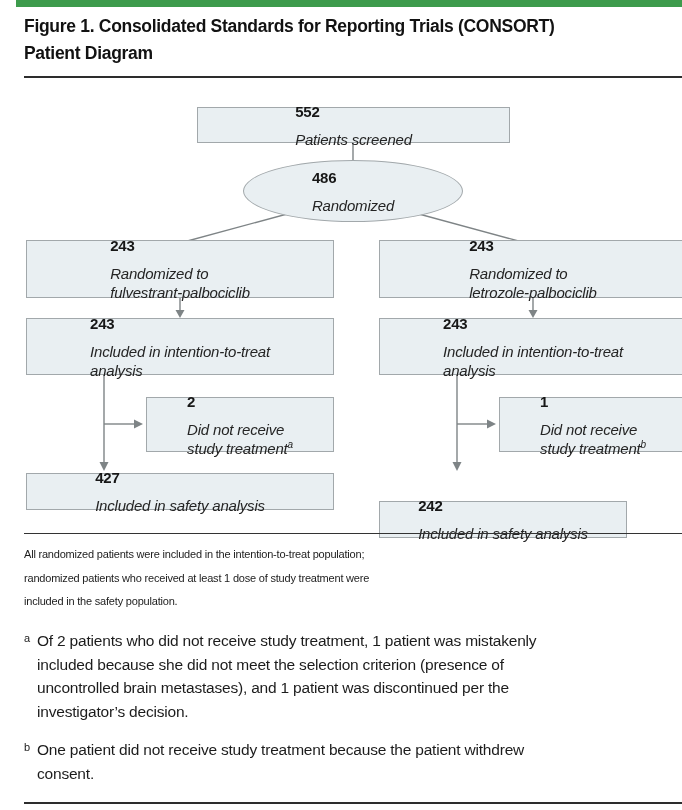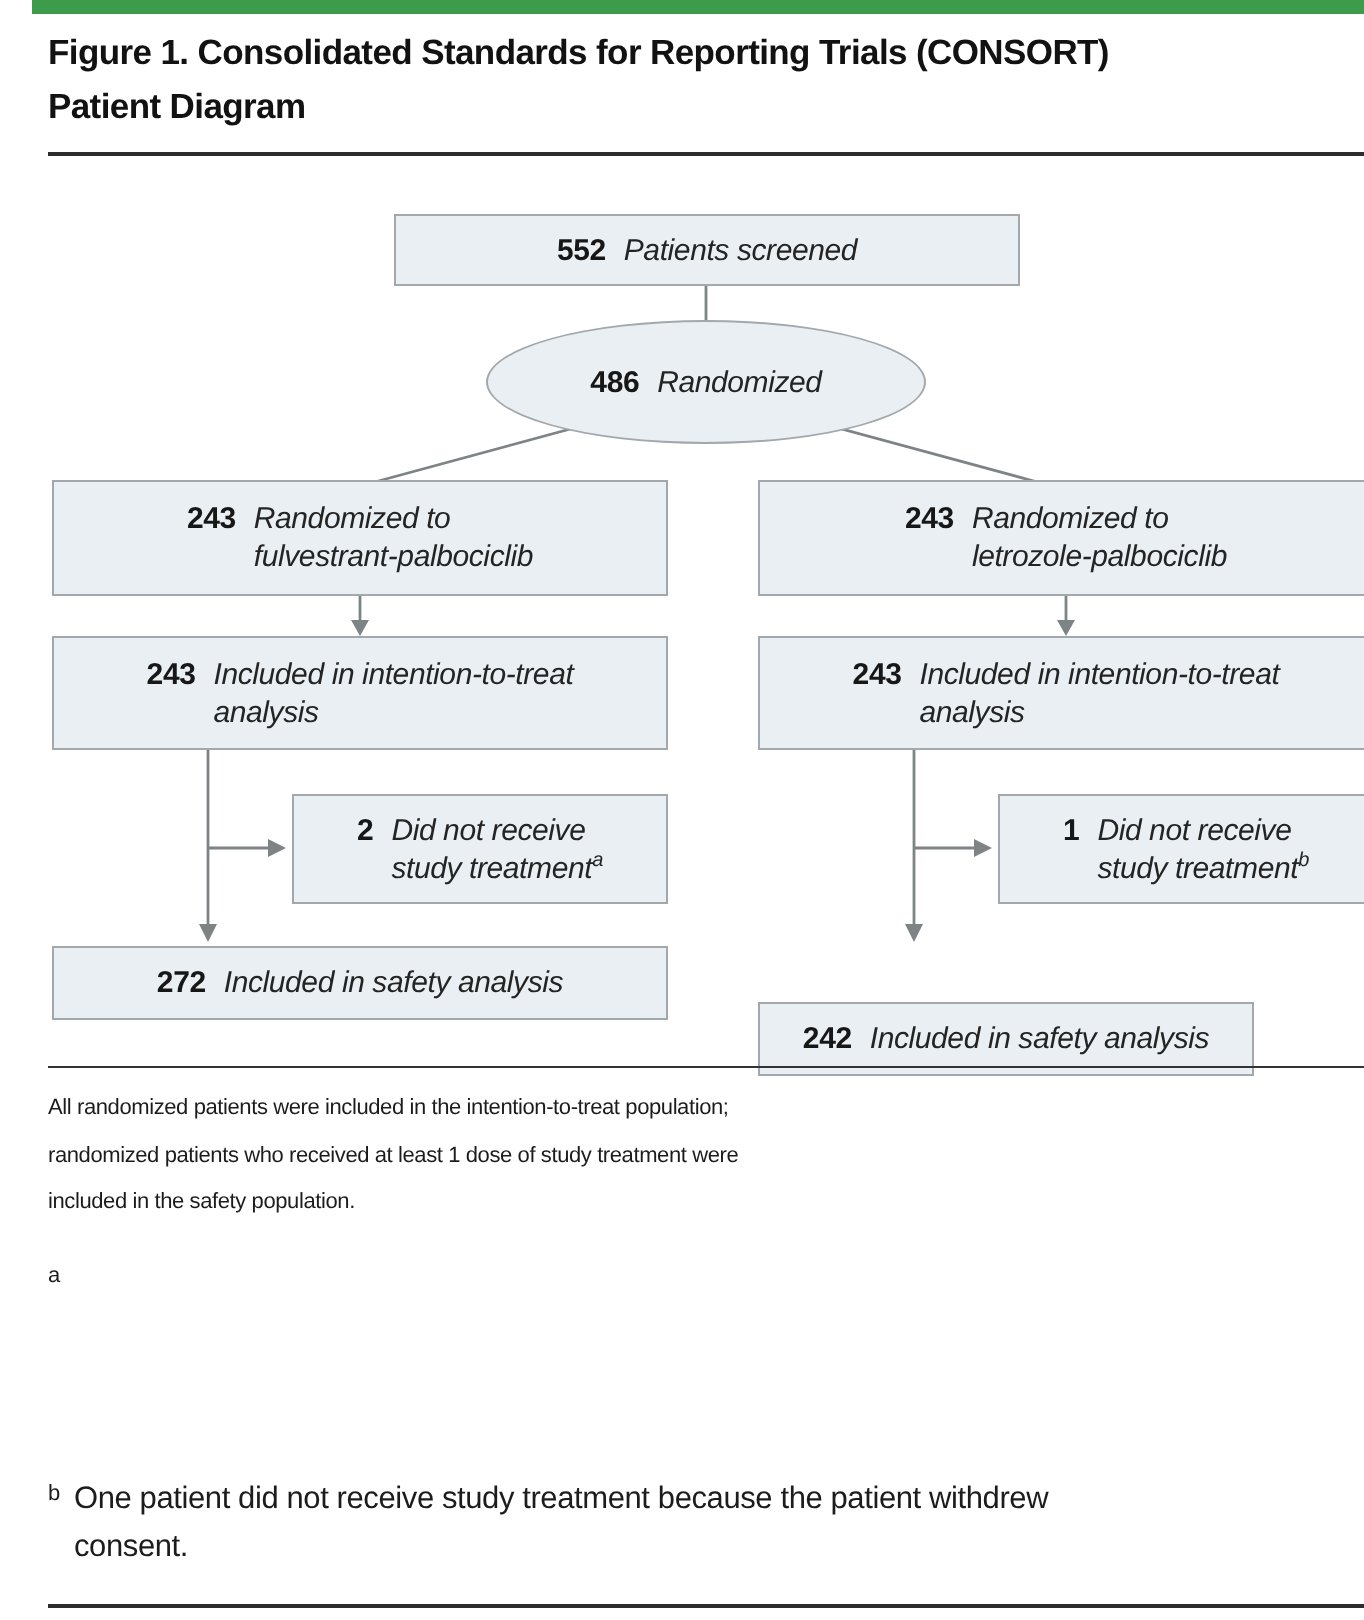--- a/index.html
+++ b/index.html
@@ -34,21 +34,21 @@
   .node {
     position: absolute;
     background: #e9eff2;
     border: 1px solid #a2a8ab;
     box-sizing: border-box;
     display: flex; align-items: center; justify-content: center;
     font-size: 15px; line-height: 19px; letter-spacing: -0.2px;
     color: #242424;
   }
   .node.ellipse { border-radius: 50%; }
-  .entry { display: flex; gap: 9px; }
+  .entry { display: flex; gap: 9px; flex-direction: column; }
   .num { font-weight: bold; color: #171717; white-space: nowrap; }
   .lbl { white-space: pre-line; font-style: italic; }
   .lbl .fn-sup { font-size: 10px; vertical-align: super; line-height: 0; }
 
   .node-screened   { left: 181px; top: 107px; width: 313px; height: 36px; }
   .node-randomized { left: 227px; top: 160px; width: 220px; height: 62px; }
   .node-rand-left  { left: 10px;  top: 240px; width: 308px; height: 58px; }
   .node-rand-right { left: 363px; top: 240px; width: 308px; height: 58px; }
   .node-itt-left   { left: 10px;  top: 318px; width: 308px; height: 57px; }
   .node-itt-right  { left: 363px; top: 318px; width: 308px; height: 57px; }
@@ -165,38 +165,41 @@
   <div class="node node-side-right">
     <div class="entry">
       <span class="num">1</span>
       <span class="lbl"><span>Did not receive
 study treatment</span><sup class="fn-sup">b</sup></span>
     </div>
   </div>
 
   <div class="node node-safe-left">
     <div class="entry">
-      <span class="num">272</span>
+      <span class="num">427</span>
       <span class="lbl">Included in safety analysis</span>
     </div>
   </div>
 
   <div class="node node-safe-right">
     <div class="entry">
       <span class="num">242</span>
       <span class="lbl">Included in safety analysis</span>
     </div>
   </div>
 
   <div class="rule rule-mid"></div>
 
   <div class="caption-body">All randomized patients were included in the intention-to-treat population;
 randomized patients who received at least 1 dose of study treatment were
 included in the safety population.</div>
 
-  <div class="footnote footnote-a"><sup class="fn-marker">a</sup></div>
+  <div class="footnote footnote-a"><sup class="fn-marker">a</sup><span>Of 2 patients who did not receive study treatment, 1 patient was mistakenly
+included because she did not meet the selection criterion (presence of
+uncontrolled brain metastases), and 1 patient was discontinued per the
+investigator’s decision.</span></div>
 
   <div class="footnote footnote-b"><sup class="fn-marker">b</sup><span>One patient did not receive study treatment because the patient withdrew
 consent.</span></div>
 
   <div class="rule rule-bottom"></div>
 
 </div>
 
 </body></html>

